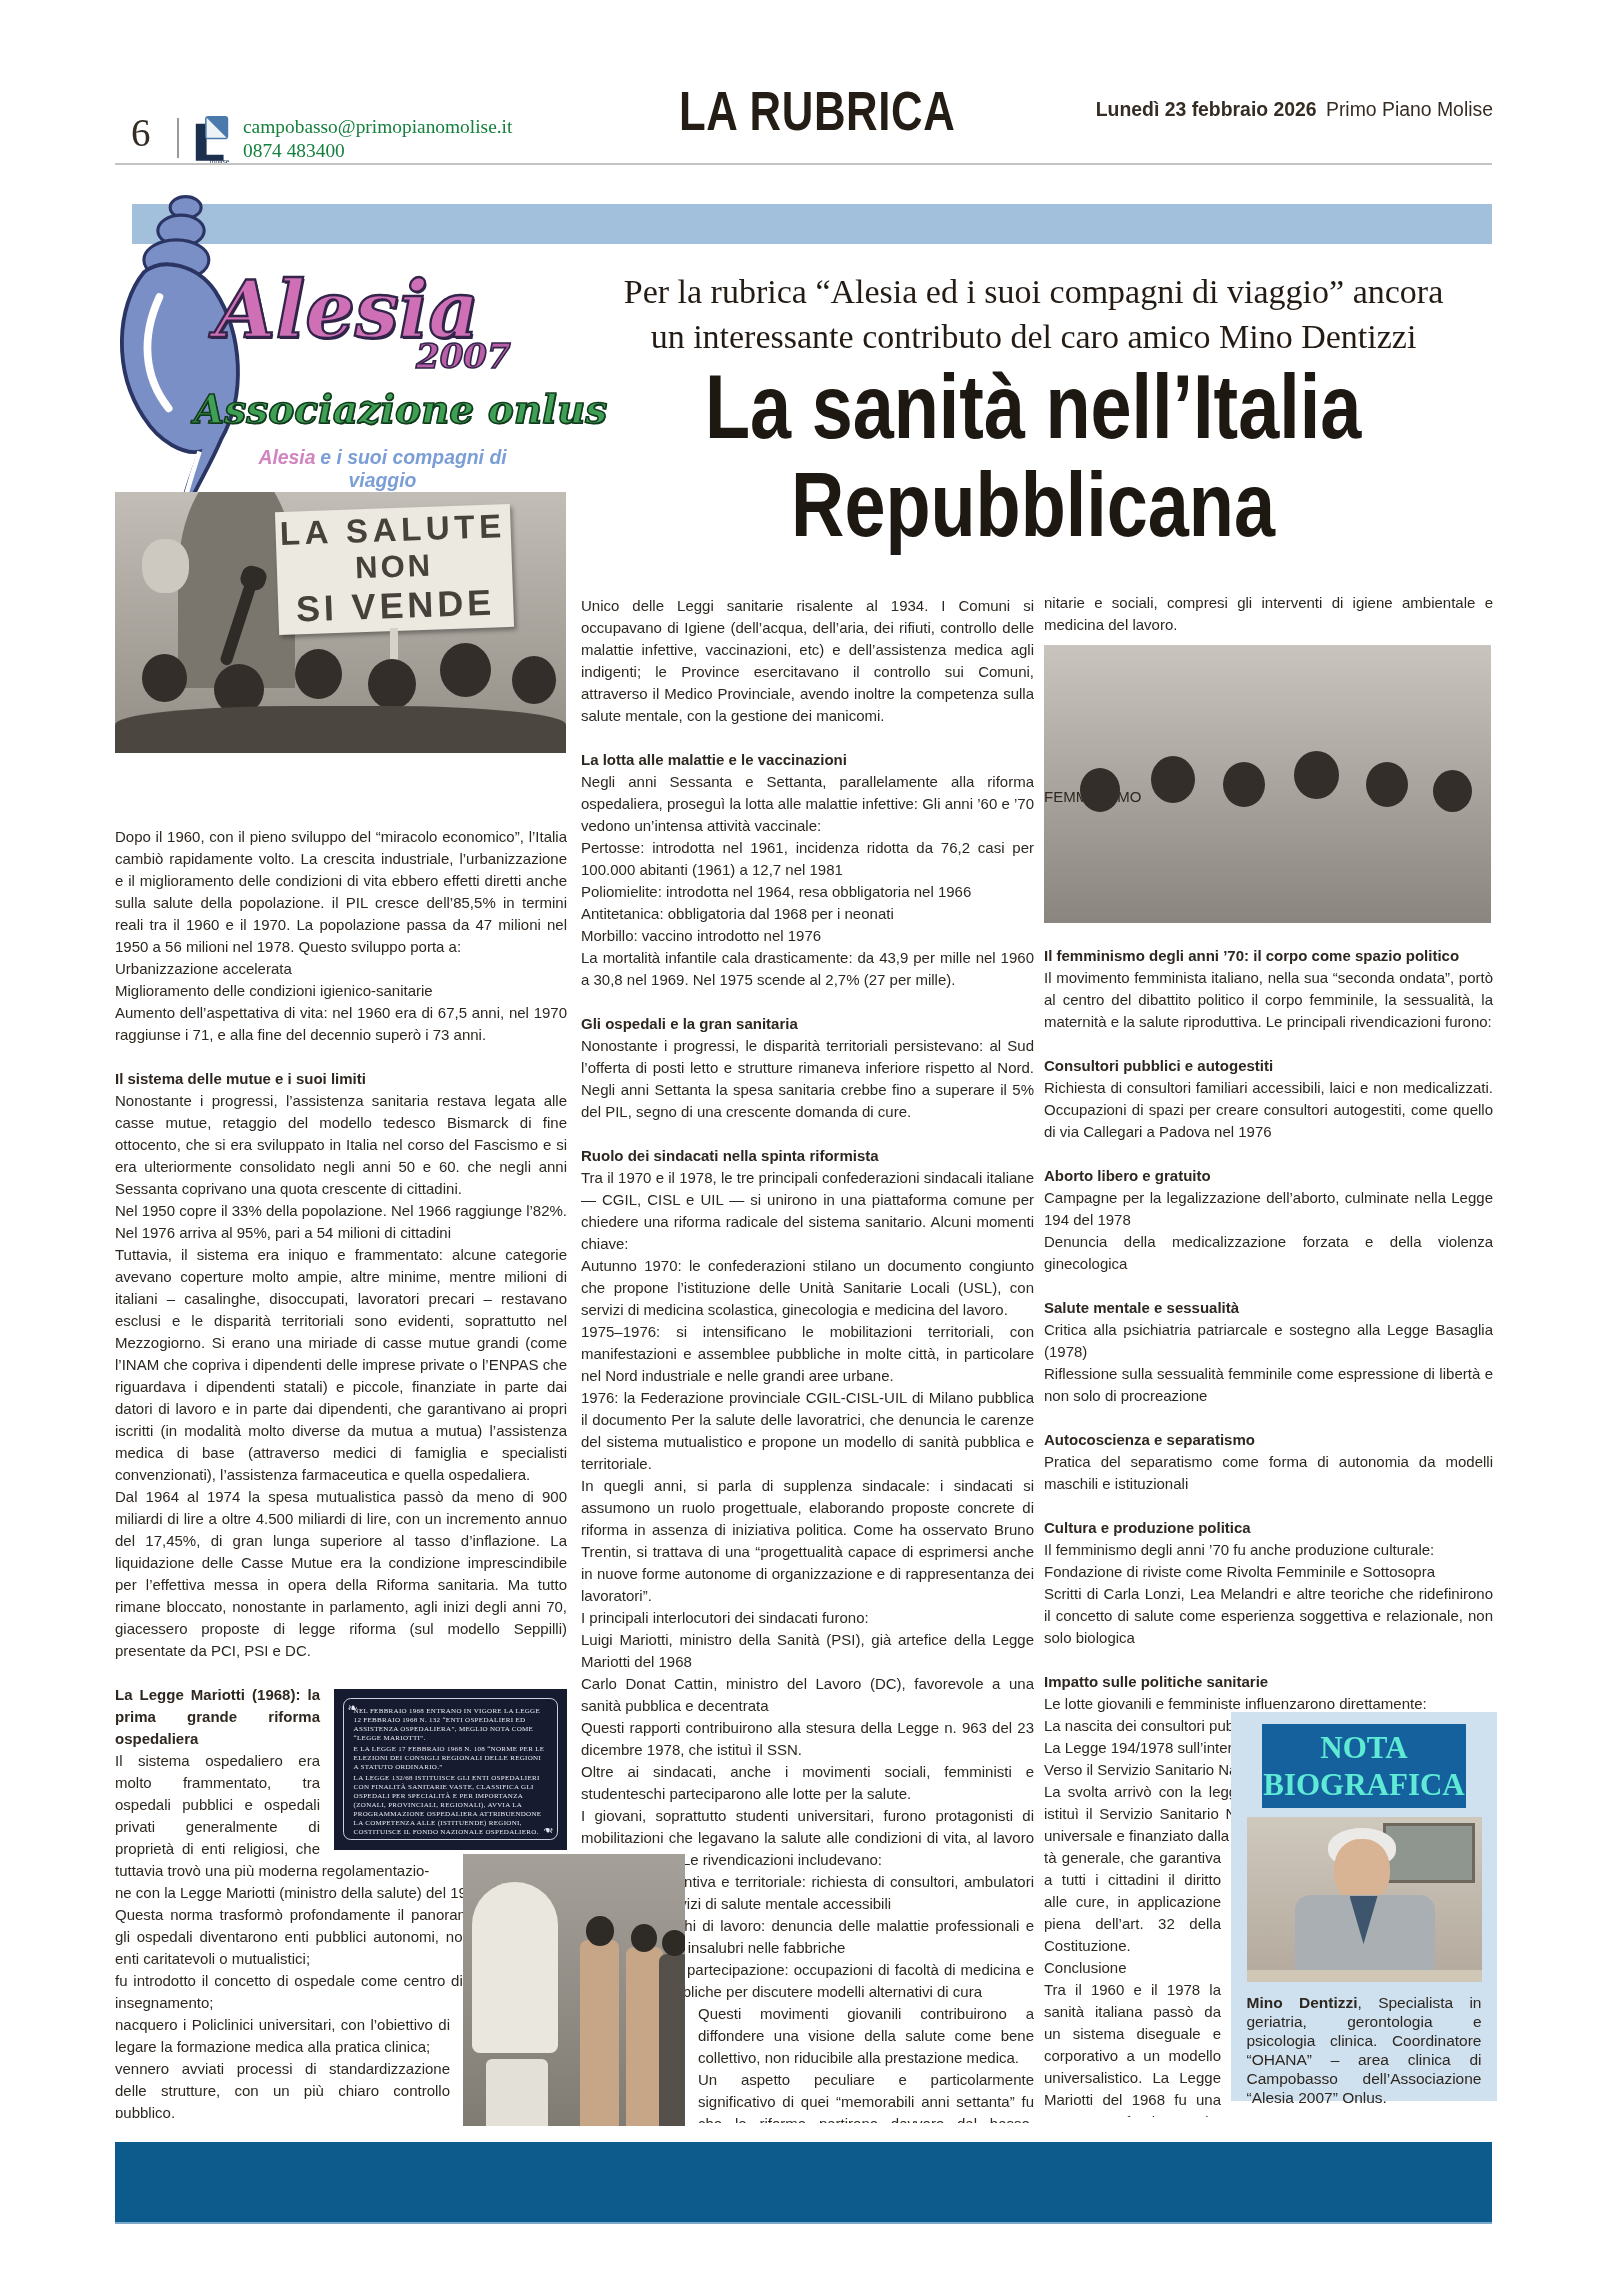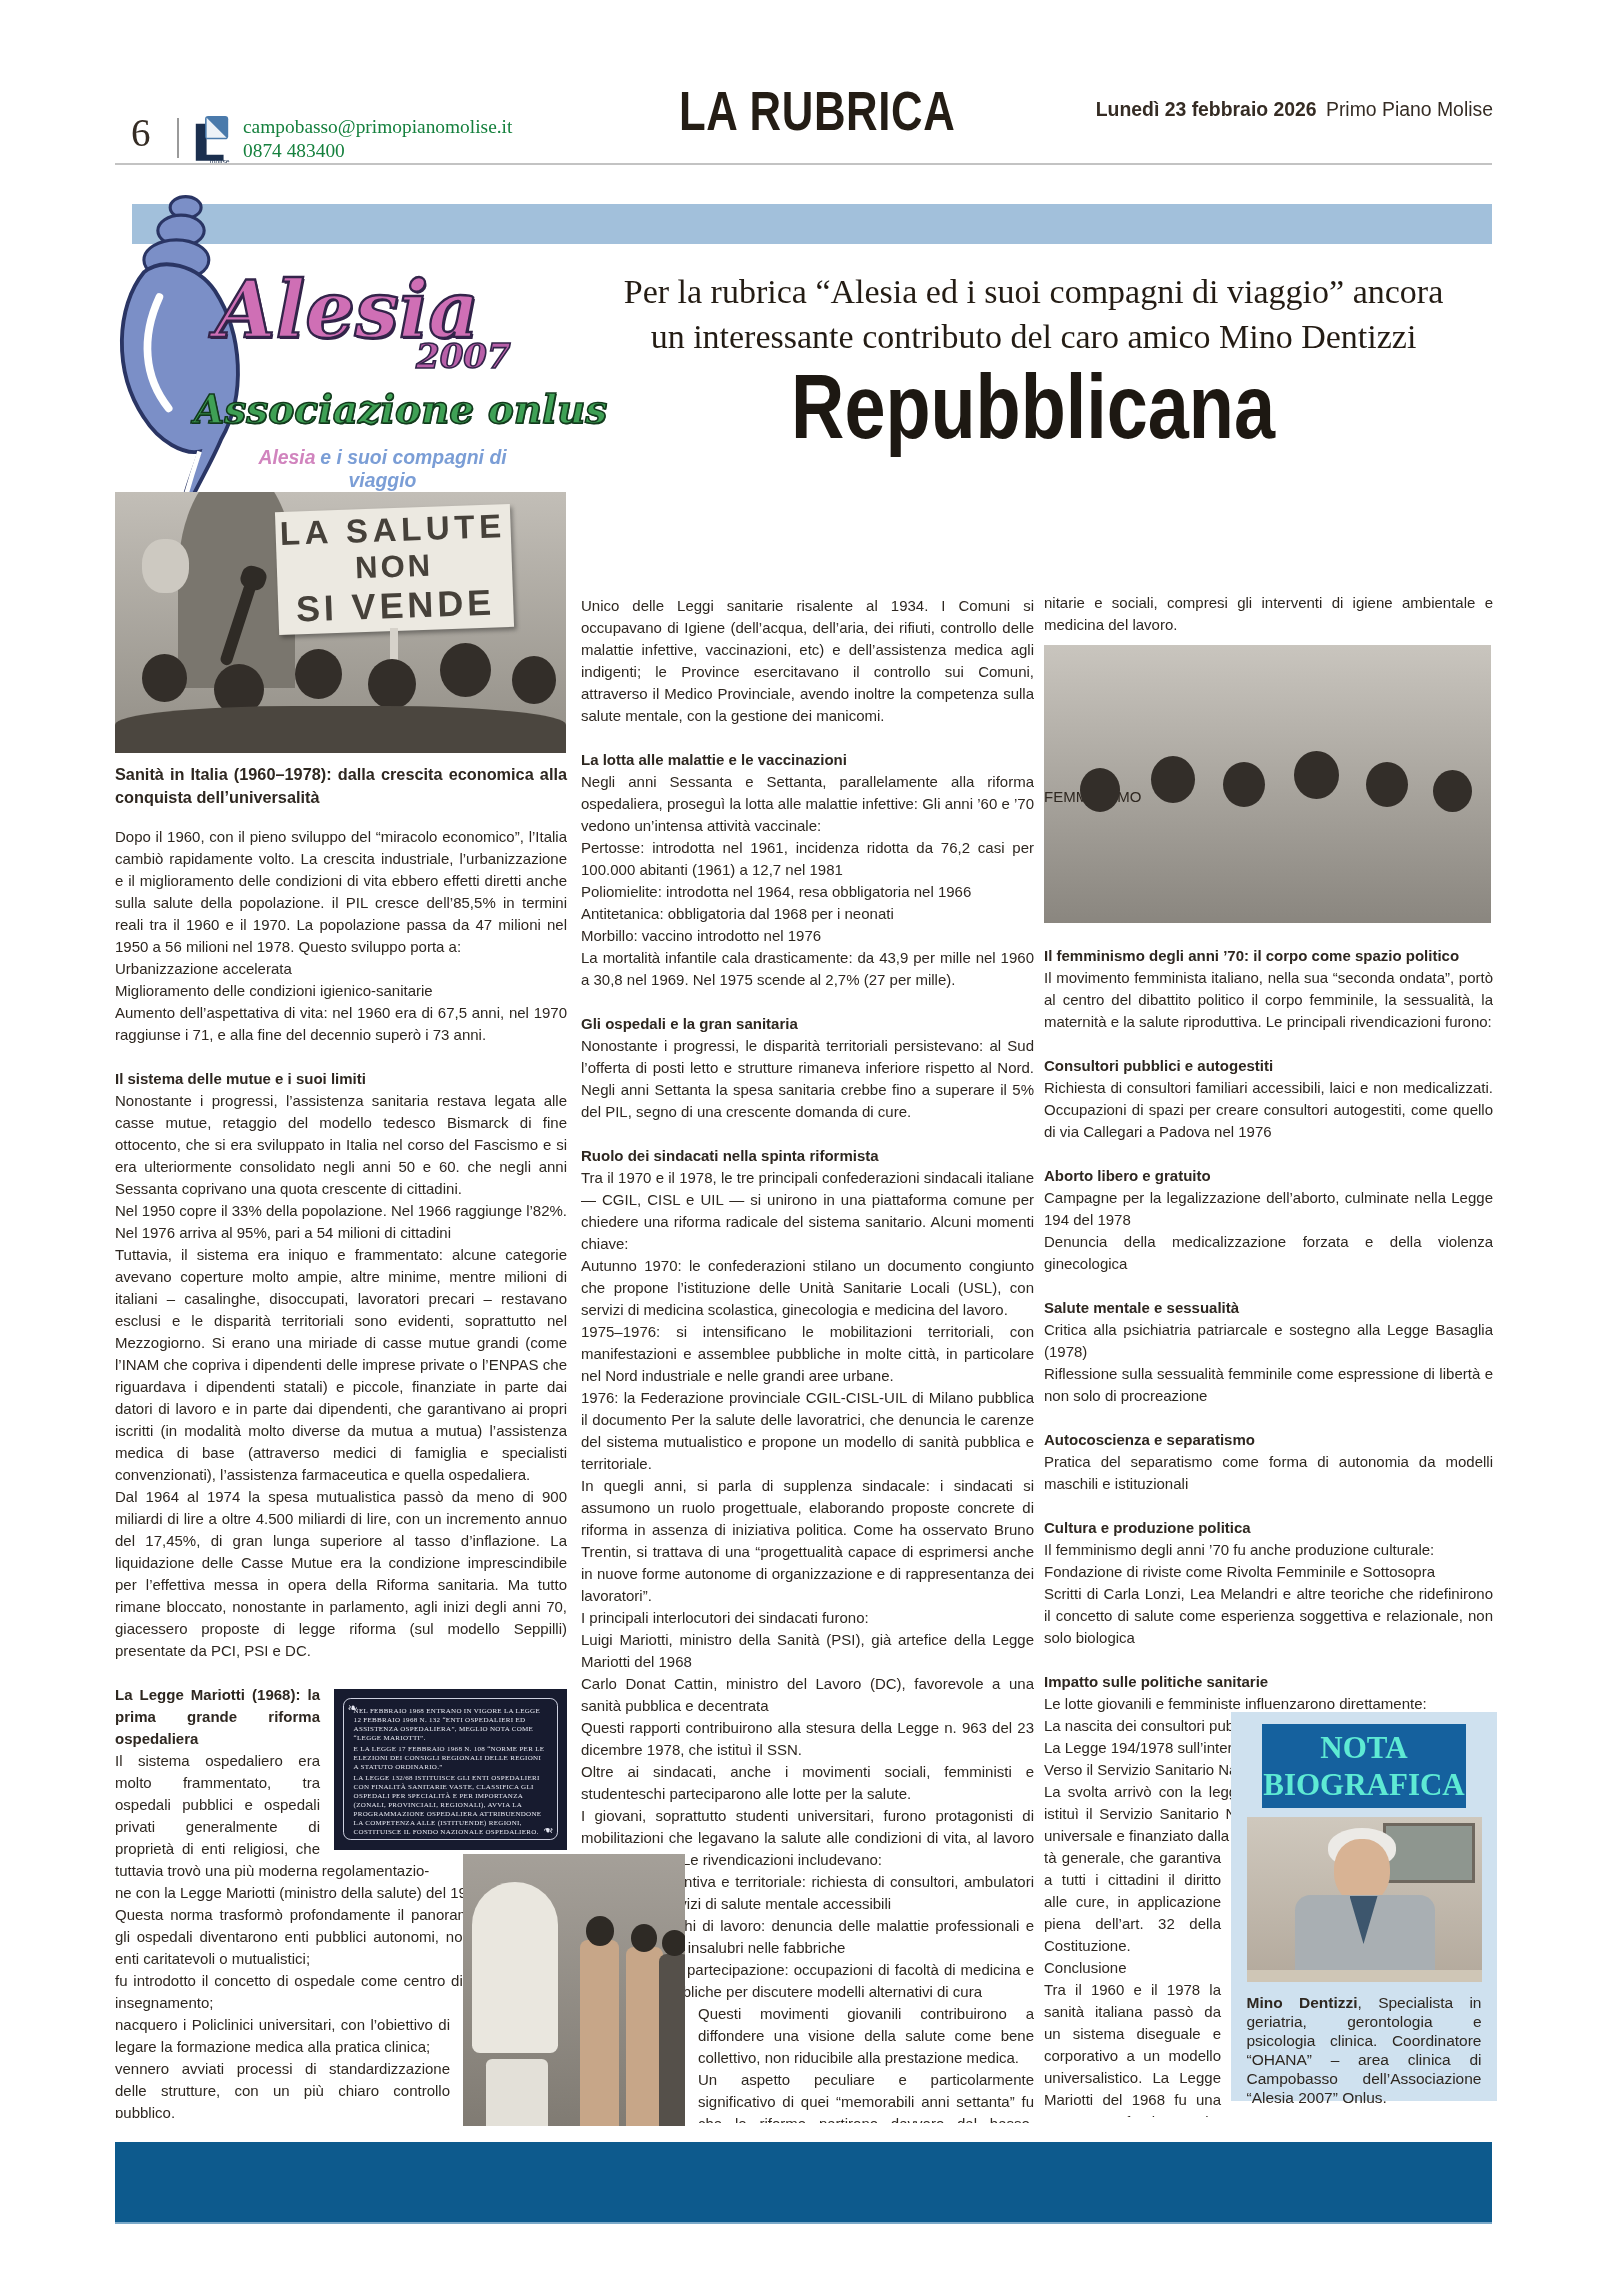--- a/index.html
+++ b/index.html
@@ -152,20 +152,21 @@
   <div class="alesia-script">Alesia</div>
   <div class="alesia-2007">2007</div>
   <div class="alesia-assoc">Associazione onlus</div>
   <div class="tagline"><span class="lead">Alesia</span><span>e i suoi compagni di viaggio</span></div>
 
   <div class="kicker">
     <div>Per la rubrica “Alesia ed i suoi compagni di viaggio” ancora</div>
     <div>un interessante contributo del caro amico Mino Dentizzi</div>
   </div>
   <div class="headline">
+    <div><span>La sanità nell’Italia</span></div>
     <div><span>Repubblicana</span></div>
   </div>
 
   <div class="photo ph-left">
     <div class="arch"></div>
     <div class="statue" style="left:6%;top:18%;width:47px;height:54px;"></div>
     <div class="statue" style="left:76%;top:22%;width:43px;height:58px;"></div>
     <div class="fist"></div>
     <div class="sign">
       <div class="l1">LA SALUTE</div>
@@ -175,21 +176,20 @@
     <div class="pole"></div>
     <div class="crowd-head" style="left:6%;top:62%;width:45px;height:48px;"></div>
     <div class="crowd-head" style="left:22%;top:66%;width:50px;height:51px;"></div>
     <div class="crowd-head" style="left:40%;top:60%;width:47px;height:50px;"></div>
     <div class="crowd-head" style="left:56%;top:64%;width:48px;height:50px;"></div>
     <div class="crowd-head" style="left:72%;top:58%;width:51px;height:54px;"></div>
     <div class="crowd-head" style="left:88%;top:63%;width:44px;height:48px;"></div>
     <div class="crowd-body" style="left:0;top:82%;width:100%;height:18%;"></div>
   </div>
 
-  <div class="left-head">Sanità in Italia (1960–1978): dalla crescita economica alla conquista dell’universalità</div>
   <div class="col col-left">
     <div class="seg">
         <p class="blk p">Dopo il 1960, con il pieno sviluppo del “miracolo economico”, l’Italia cambiò rapidamente volto. La crescita industriale, l’urbanizzazione e il miglioramento delle condizioni di vita ebbero effetti diretti anche sulla salute della popolazione. il PIL cresce dell’85,5% in termini reali tra il 1960 e il 1970. La popolazione passa da 47 milioni nel 1950 a 56 milioni nel 1978. Questo sviluppo porta a:</p>
         <p class="blk p">Urbanizzazione accelerata</p>
         <p class="blk p">Miglioramento delle condizioni igienico-sanitarie</p>
         <p class="blk p">Aumento dell’aspettativa di vita: nel 1960 era di 67,5 anni, nel 1970 raggiunse i 71, e alla fine del decennio superò i 73 anni.</p>
         <p class="blk h">Il sistema delle mutue e i suoi limiti</p>
         <p class="blk p">Nonostante i progressi, l’assistenza sanitaria restava legata alle casse mutue, retaggio del modello tedesco Bismarck di fine ottocento, che si era sviluppato in Italia nel corso del Fascismo e si era ulteriormente consolidato negli anni 50 e 60.  che negli anni Sessanta coprivano una quota crescente di cittadini.</p>
         <p class="blk p">Nel 1950 copre il 33% della popolazione. Nel 1966 raggiunge l’82%. Nel 1976 arriva al 95%, pari a 54 milioni di cittadini</p>
         <p class="blk p">Tuttavia, il sistema era iniquo e frammentato: alcune categorie avevano coperture molto ampie, altre minime, mentre milioni di italiani – casalinghe, disoccupati, lavoratori precari – restavano esclusi e le disparità territoriali sono evidenti, soprattutto nel Mezzogiorno. Si erano una miriade di casse mutue grandi (come l’INAM che copriva i dipendenti delle imprese private o l’ENPAS che riguardava i dipendenti statali) e piccole, finanziate in parte dai datori di lavoro e in parte dai dipendenti, che garantivano ai propri iscritti (in modalità molto diverse da mutua a mutua) l’assistenza medica di base (attraverso medici di famiglia e specialisti convenzionati), l’assistenza farmaceutica e quella ospedaliera.</p>

